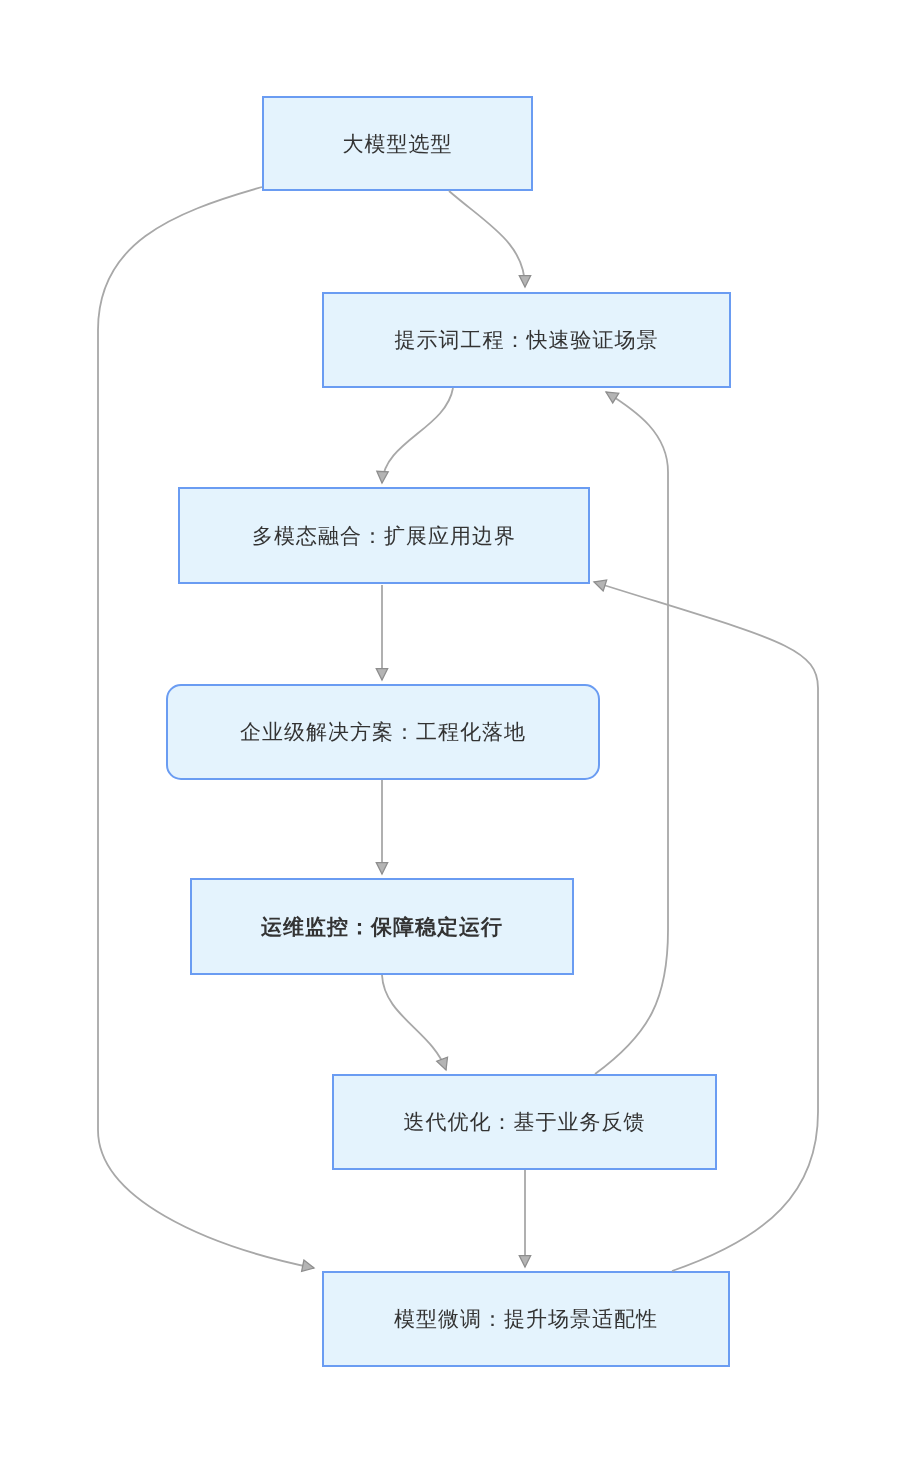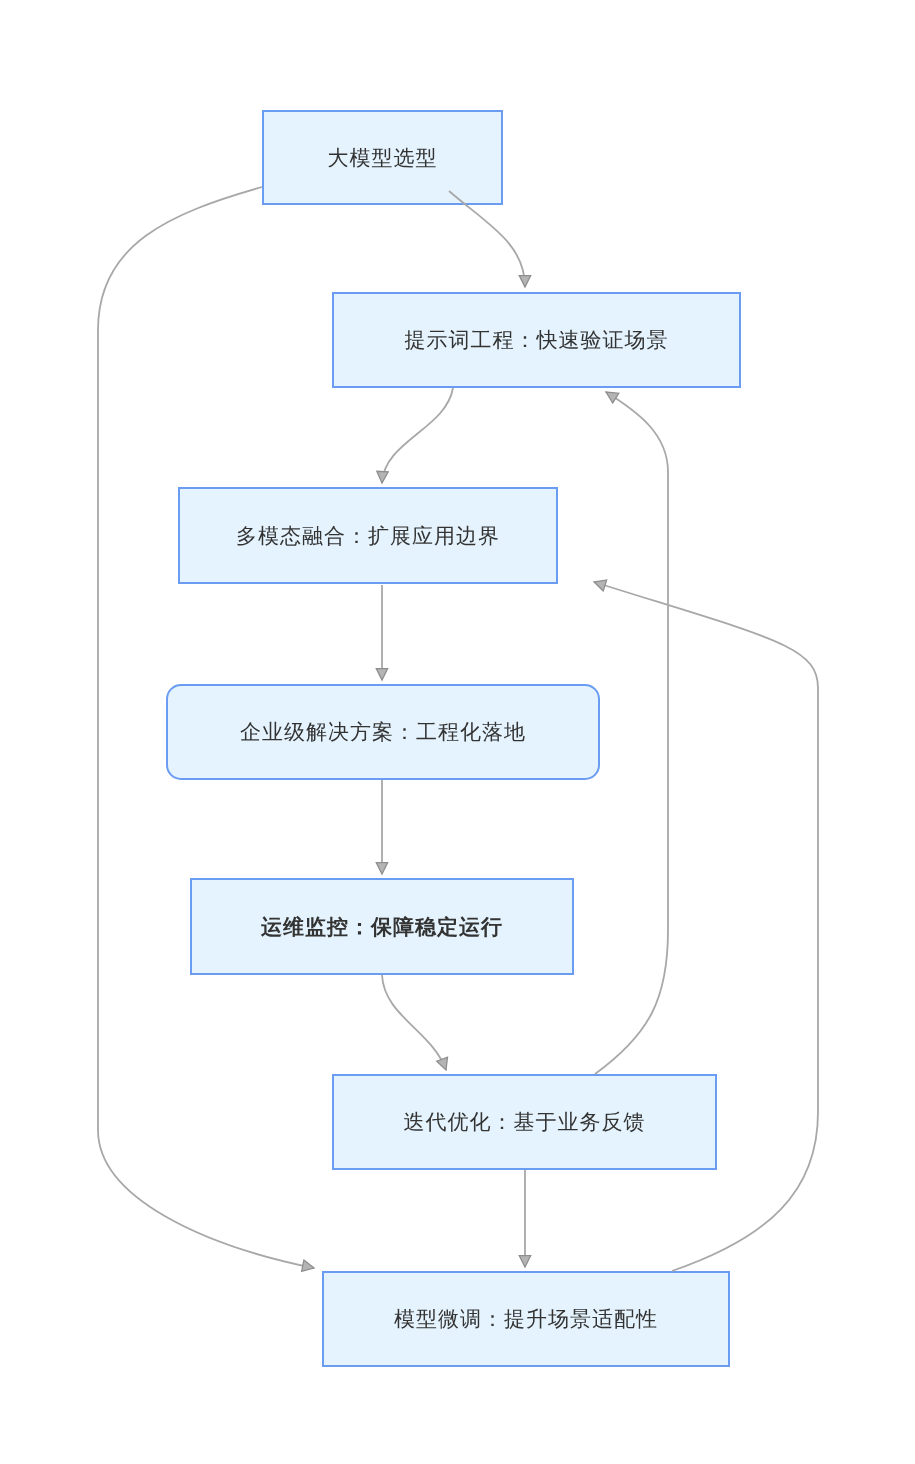--- a/index.html
+++ b/index.html
@@ -34,23 +34,23 @@
     justify-content: center;
     z-index: 1;
   }
   .node .label {
     color: #333333;
     font-size: 21px;
     letter-spacing: 1px;
     white-space: nowrap;
     text-align: center;
   }
-  .n1 { left: 262px; top:   110px; width: 241px; height: 95px; }
-  .n2 { left: 332px; top:  292px; width: 409px; height: 96px; }
-  .n3 { left: 178px; top:  487px; width: 380px; height: 97px; }
+  .n1 { left: 262px; top:   96px; width: 271px; height: 95px; }
+  .n2 { left: 322px; top:  292px; width: 409px; height: 96px; }
+  .n3 { left: 178px; top:  487px; width: 412px; height: 97px; }
   .n4 { left: 166px; top:  684px; width: 434px; height: 96px; border-radius: 15px; }
   .n5 { left: 190px; top:  878px; width: 384px; height: 97px; font-weight: bold; }
   .n6 { left: 332px; top: 1074px; width: 385px; height: 96px; }
   .n7 { left: 322px; top: 1271px; width: 408px; height: 96px; }
   .edge {
     fill: none;
     stroke: #a8a8a8;
     stroke-width: 1.8;
   }
 </style>

